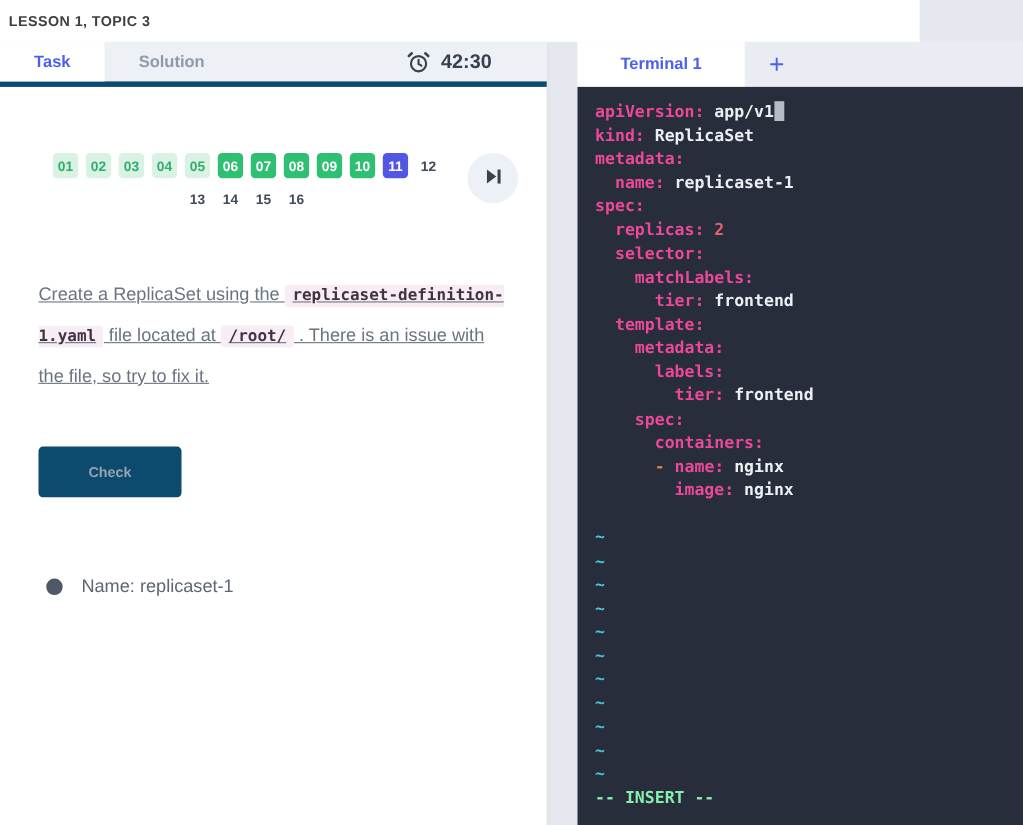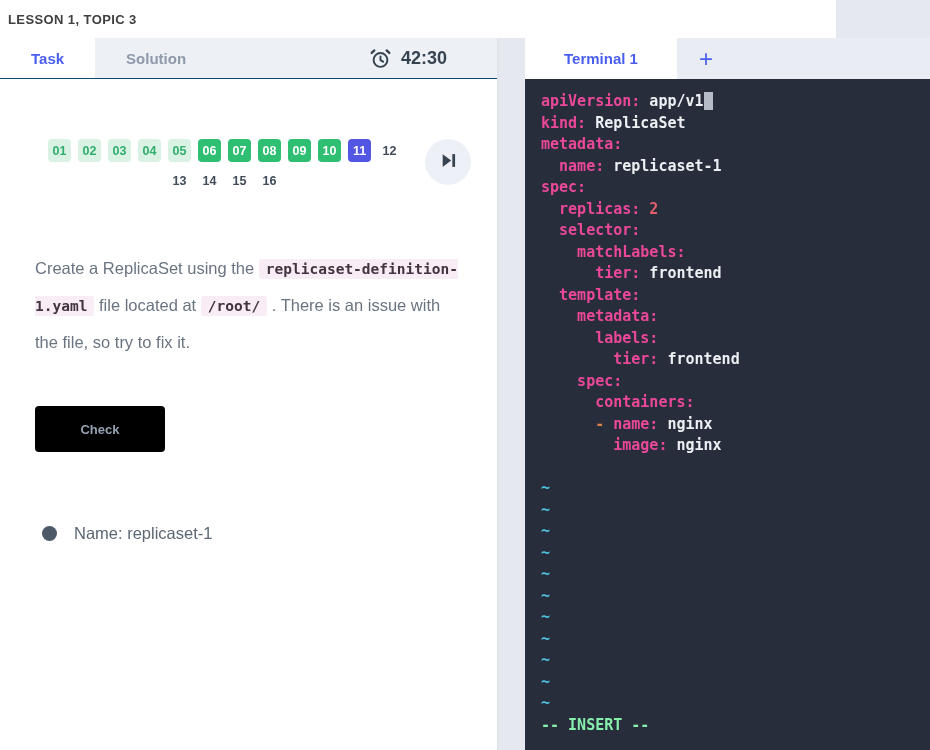--- a/index.html
+++ b/index.html
@@ -23,21 +23,21 @@
 
   
   .left-panel {
     position:absolute; top:38px; left:0; width:497px; bottom:0;
     background:#ffffff;
     display:flex; flex-direction:column;
     box-shadow:0 1px 3px rgba(40,50,70,.08);
   }
   .left-tabs {
     height:41px; background:#edf1f6;
-    border-bottom:1px solid #0c4a6e;
+    border-bottom:5px solid #0c4a6e;
     display:flex; align-items:stretch; flex:0 0 auto;
   }
   .tab {
     padding:0 31px; display:flex; align-items:center;
     font-size:15px; font-weight:bold; color:#8e99a9; cursor:pointer;
   }
   .tab.active { background:#ffffff; color:#4a5ef0; }
   .timer {
     margin-left:auto; display:flex; align-items:center; gap:9px;
     padding-right:50px; color:#36424f;
@@ -66,33 +66,33 @@
 
   .skip-btn {
     width:46px; height:46px; border-radius:50%;
     background:#edf1f7; border:none; cursor:pointer;
     margin-left:12px; flex:0 0 auto;
     display:flex; align-items:center; justify-content:center;
   }
 
   .task-text {
     margin:58px 34px 0 35px;
-    font-size:16.5px; line-height:36px; color:#6a7481;
+    font-size:16.5px; line-height:36px; color:#6a7481;text-decoration:underline;
   }
   .code-chip {
     background:#f8ecf5; color:#41333f;
     font-family:"DejaVu Sans Mono", monospace;
     font-size:14.5px; font-weight:bold;
     padding:2px 7px; border-radius:3px;
   }
 
   .check-btn {
     margin:46px 16px 0 35px;
     width:130px; height:46px;
-    background:#000000; color:#96a2b3;
+    background:#0c4a6e; color:#96a2b3;
     border:none; border-radius:4px; cursor:pointer;
     font-family:"Liberation Sans", sans-serif;
     font-size:13px; font-weight:bold;text-align:center;
   }
 
   .requirement {
     margin:72px 0 0 42px;
     display:flex; align-items:center; gap:17px;
     font-size:16.5px; color:#5c6773;
   }

